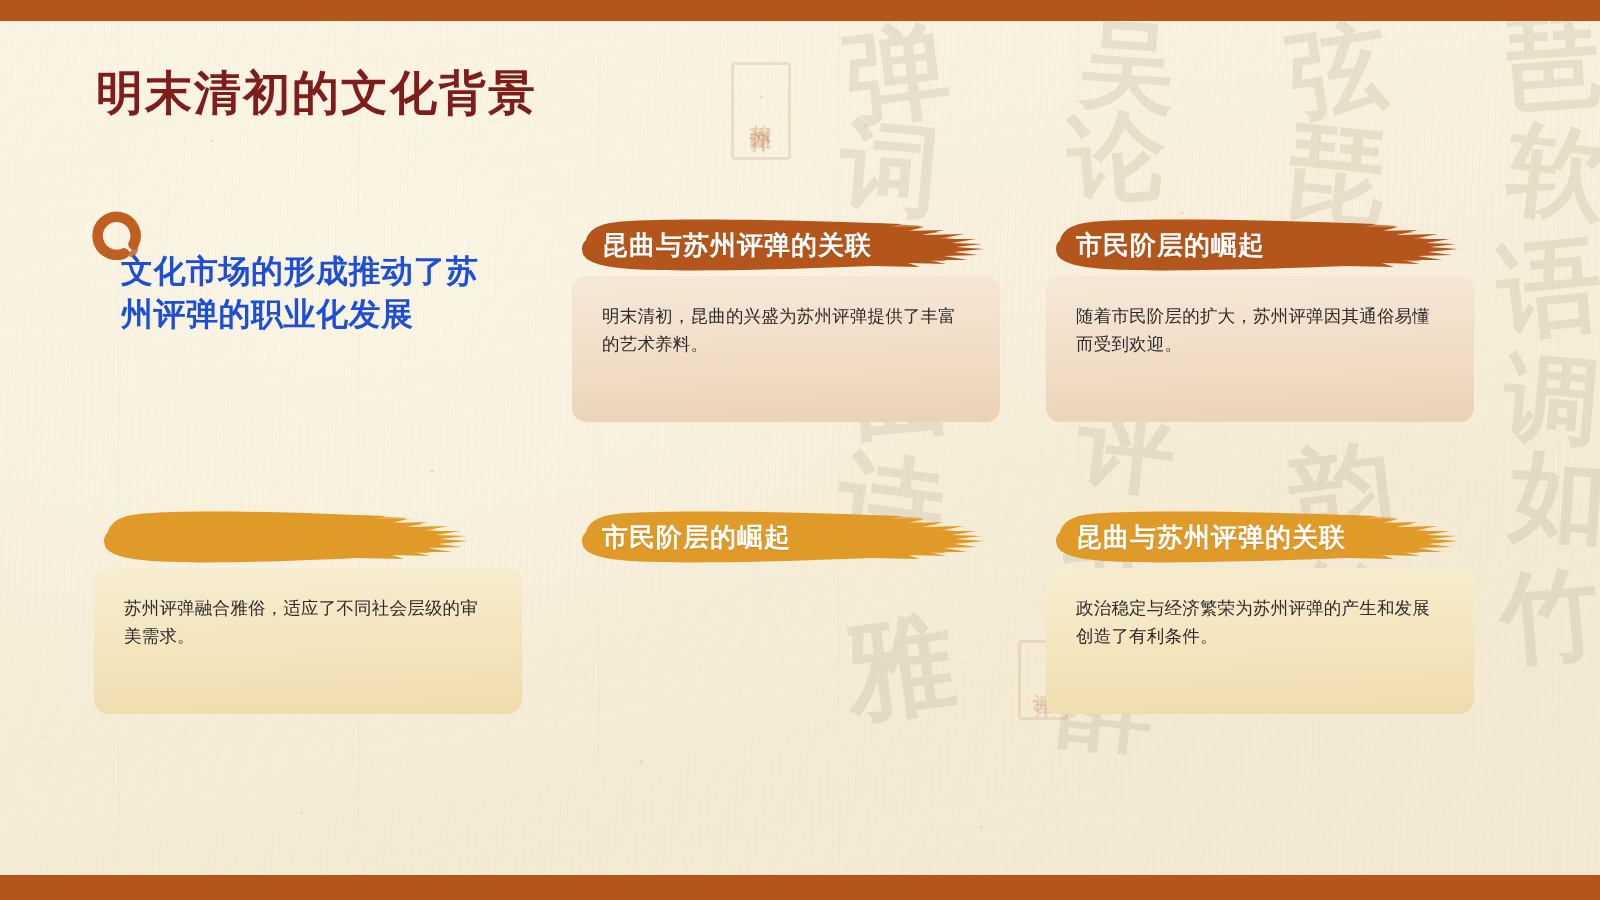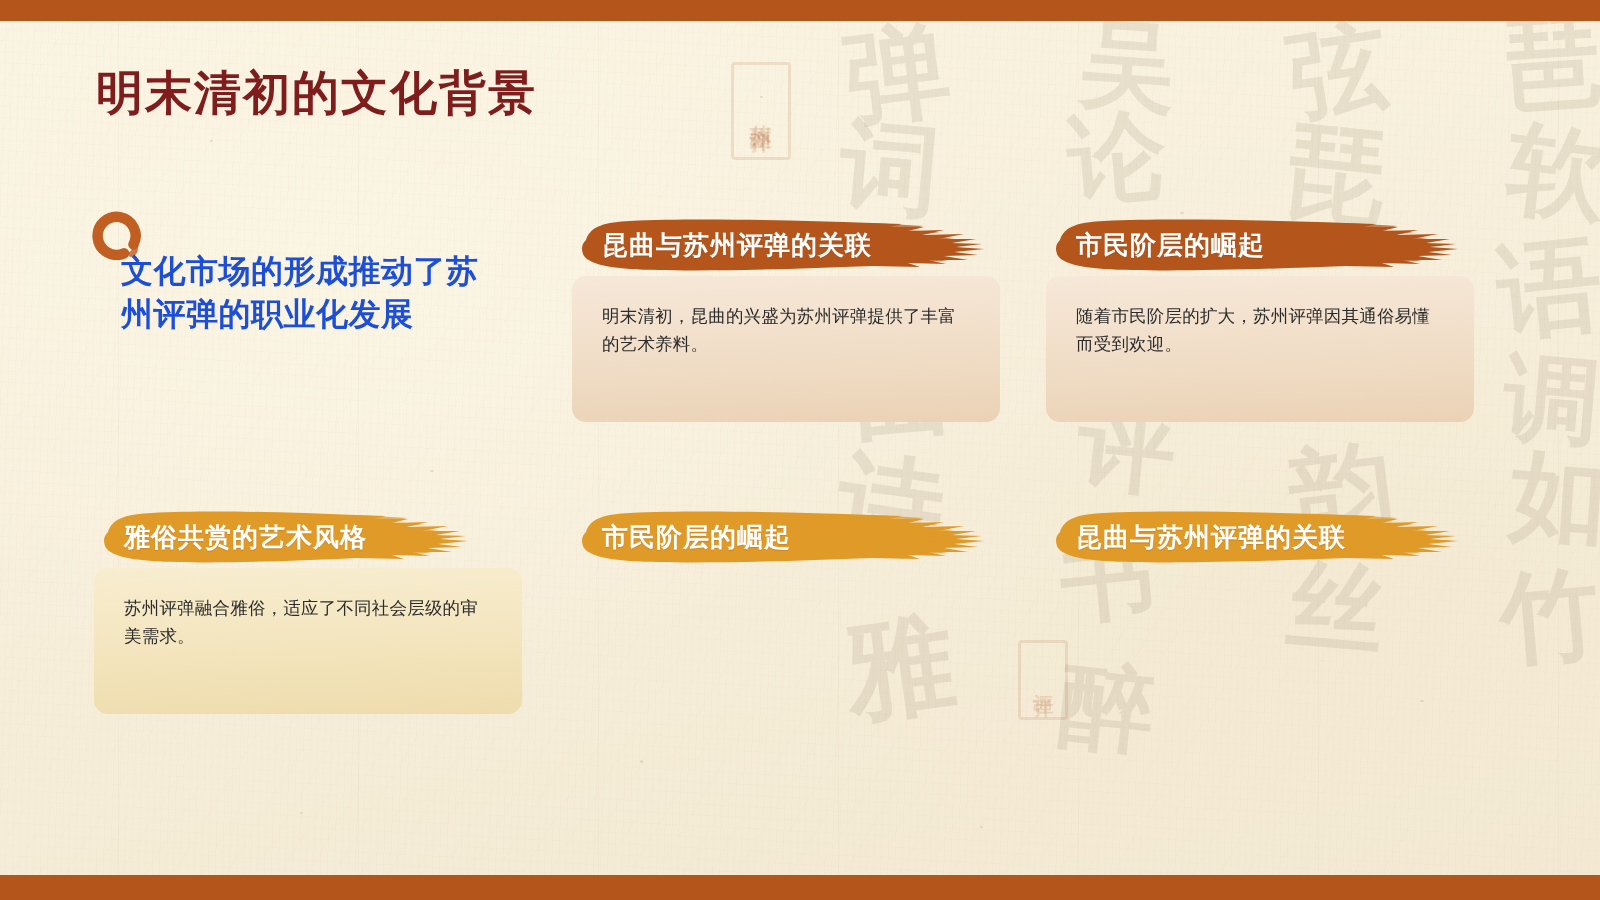--- a/index.html
+++ b/index.html
@@ -291,21 +291,20 @@
   <div class="card gold card-c3">
     <div class="banner">
       <svg viewBox="0 0 428 62" preserveAspectRatio="none">
         <path fill="#E09A28" d="M14,26 C18,12 34,8 58,7 C110,4 190,6 262,9
           L292,10 L280,13 L314,13 L298,17 L334,16 L312,21 L354,20 L328,25
           L366,25 L342,29 L372,30 L346,33 L374,35 L344,38 L368,41 L334,42
           L358,46 L318,46 L336,50 L298,49 L310,53 L262,52
           C180,56 105,58 58,55 C30,53 14,48 11,40 C9,34 10,30 14,26 Z"></path>
         <path fill="#E09A28" opacity=".75" d="M262,9 L314,12 L292,16 L330,18 L302,22 L344,24 L314,28 L354,31 L318,35 L348,39 L310,42 L338,47 L292,48 L262,52 Z"></path>
       </svg>
-      <div class="banner-label">雅俗共赏的艺术风格</div>
     </div>
     <div class="card-body">
       <div class="body-text">苏州评弹融合雅俗，适应了不同社会层级的审美需求。</div>
     </div>
   </div>
 
   <div class="card gold card-c4">
     <div class="banner">
       <svg viewBox="0 0 428 62" preserveAspectRatio="none">
         <path fill="#E09A28" d="M14,26 C18,12 34,8 58,7 C120,4 210,6 300,9
@@ -324,15 +323,18 @@
       <svg viewBox="0 0 428 62" preserveAspectRatio="none">
         <path fill="#E09A28" d="M14,26 C18,12 34,8 58,7 C120,4 210,6 300,9
           L330,10 L318,13 L352,13 L336,17 L372,16 L350,21 L392,20 L366,25
           L404,25 L380,29 L410,30 L384,33 L412,35 L382,38 L406,41 L372,42
           L396,46 L356,46 L374,50 L336,49 L348,53 L300,52
           C200,56 110,58 58,55 C30,53 14,48 11,40 C9,34 10,30 14,26 Z"></path>
         <path fill="#E09A28" opacity=".75" d="M300,9 L352,12 L330,16 L368,18 L340,22 L382,24 L352,28 L392,31 L356,35 L386,39 L348,42 L376,47 L330,48 L300,52 Z"></path>
       </svg>
       <div class="banner-label">昆曲与苏州评弹的关联</div>
     </div>
+    <div class="card-body">
+      <div class="body-text">政治稳定与经济繁荣为苏州评弹的产生和发展创造了有利条件。</div>
+    </div>
   </div>
 
 </div>
 
 </body></html>

